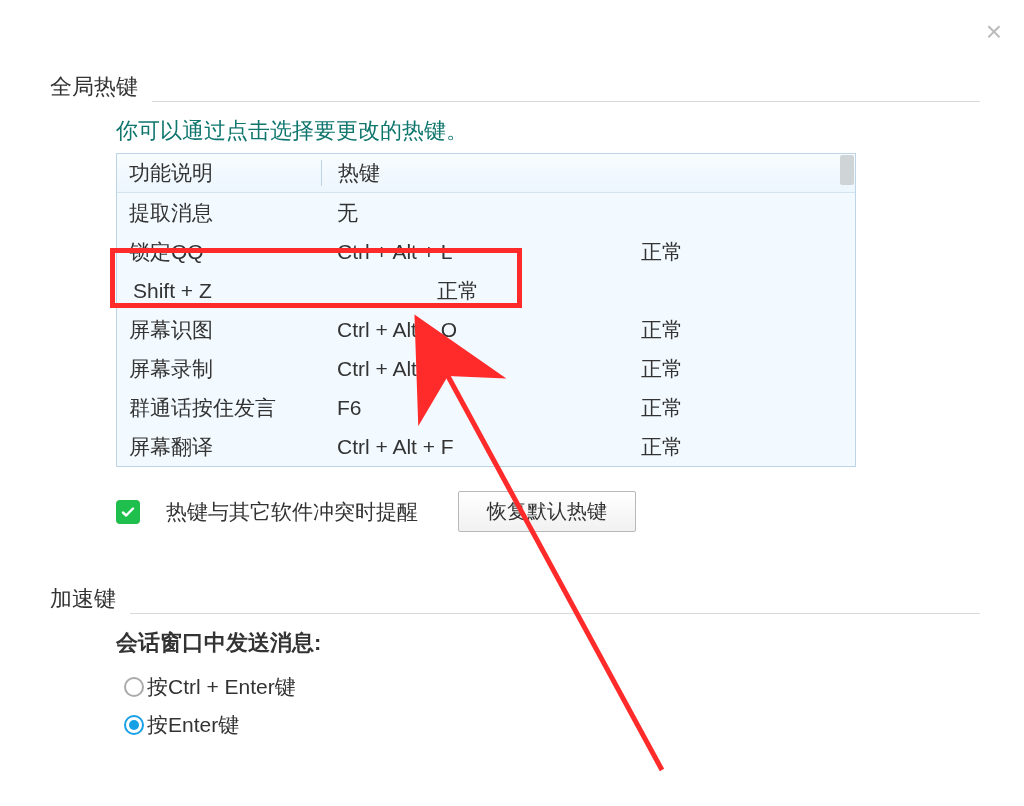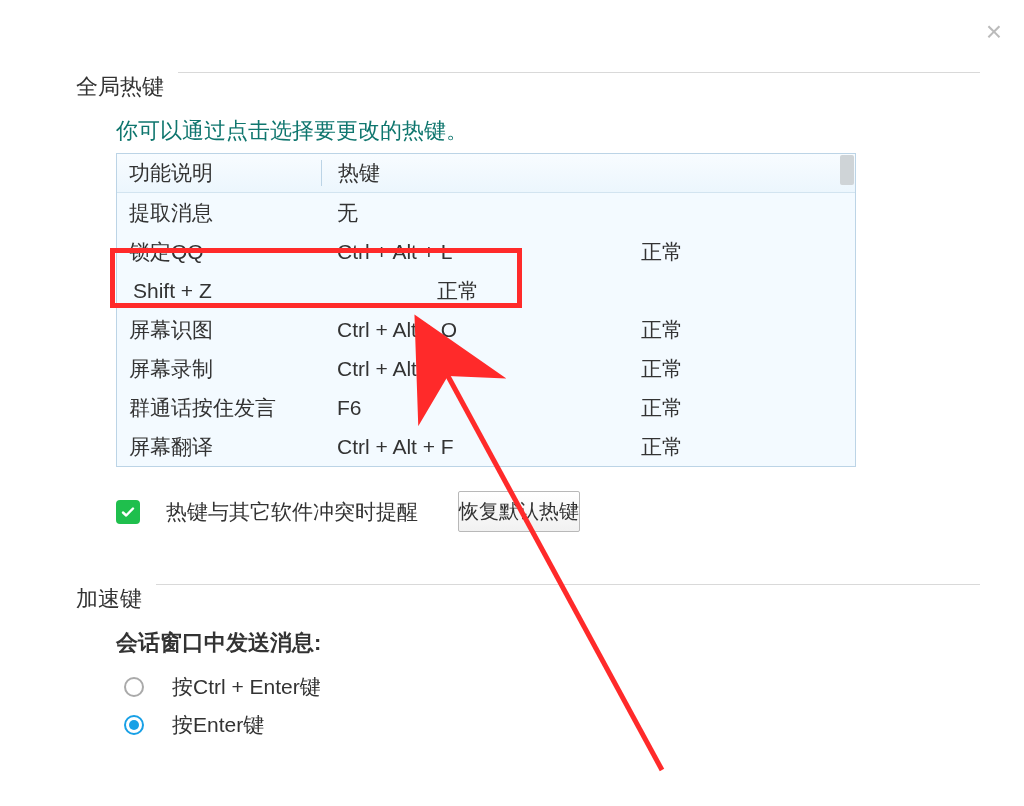--- a/index.html
+++ b/index.html
@@ -23,25 +23,24 @@
     line-height: 1;
   }
   .panel {
     position: absolute;
     left: 50px;
     top: 72px;
     width: 930px;
   }
   .section-head {
     display: flex;
-    align-items: flex-start;
+    align-items: flex-end;
     font-size: 22px;
     color: #333;
     margin-bottom: 14px;
-    margin-left: 26px;
   }
   .section-head .rule {
     flex: 1;
     height: 1px;
     background: #d9d9d9;
     margin-left: 14px;
   }
   .hint {
     font-size: 22px;
     color: #0f766e;
@@ -106,42 +105,42 @@
     width: 24px;
     height: 24px;
     border-radius: 4px;
     background: #1fbf4d;
     display: flex;
     align-items: center;
     justify-content: center;
   }
   .chk-box svg { width: 16px; height: 16px; }
   .btn-restore {
-    padding: 6px 0;
+    padding: 6px 28px;
     border: 1px solid #b8b8b8;
     background: linear-gradient(#ffffff,#f1f1f1);
     font-size: 20px;
     color: #333;
     cursor: pointer;
     border-radius: 2px;
   }
   .section2 {
     margin-top: 52px;
   }
   .send-label {
     margin-left: 66px;
     font-size: 22px;
     margin-bottom: 10px;
     font-weight: bold;
   }
   .radio-line {
     margin-left: 74px;
     display: flex;
     align-items: center;
-    gap: 28px;
+    gap: 3px;
     font-size: 21px;
     height: 38px;
   }
   .radio {
     width: 20px;
     height: 20px;
     border: 2px solid #aaa;
     border-radius: 50%;
     display: flex;
     align-items: center;

